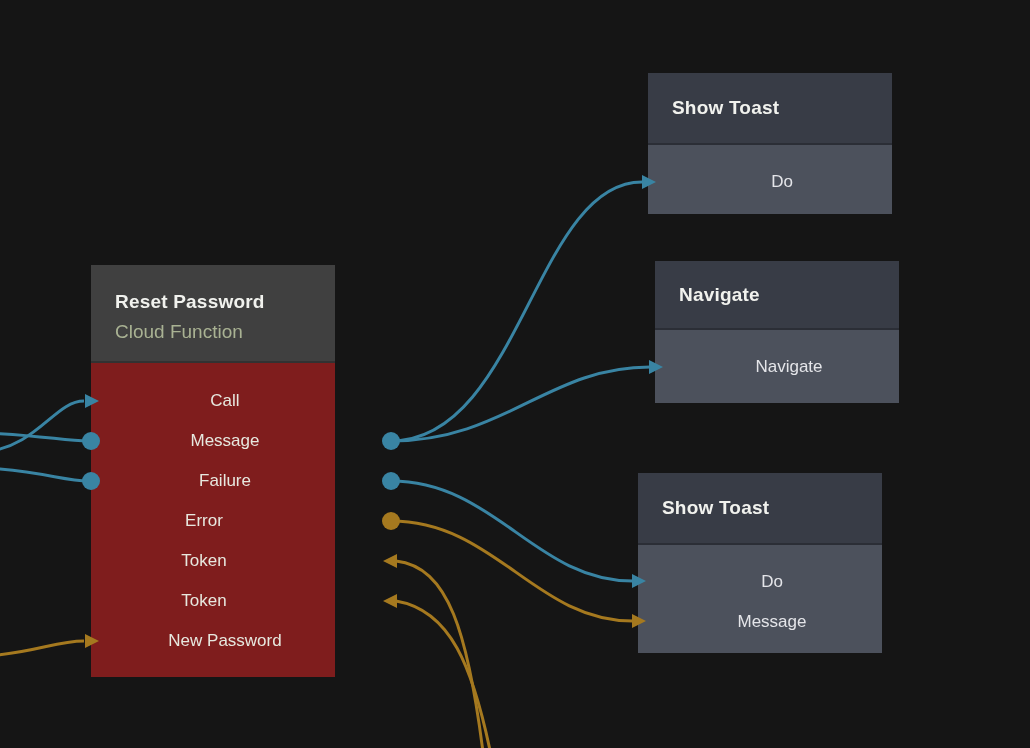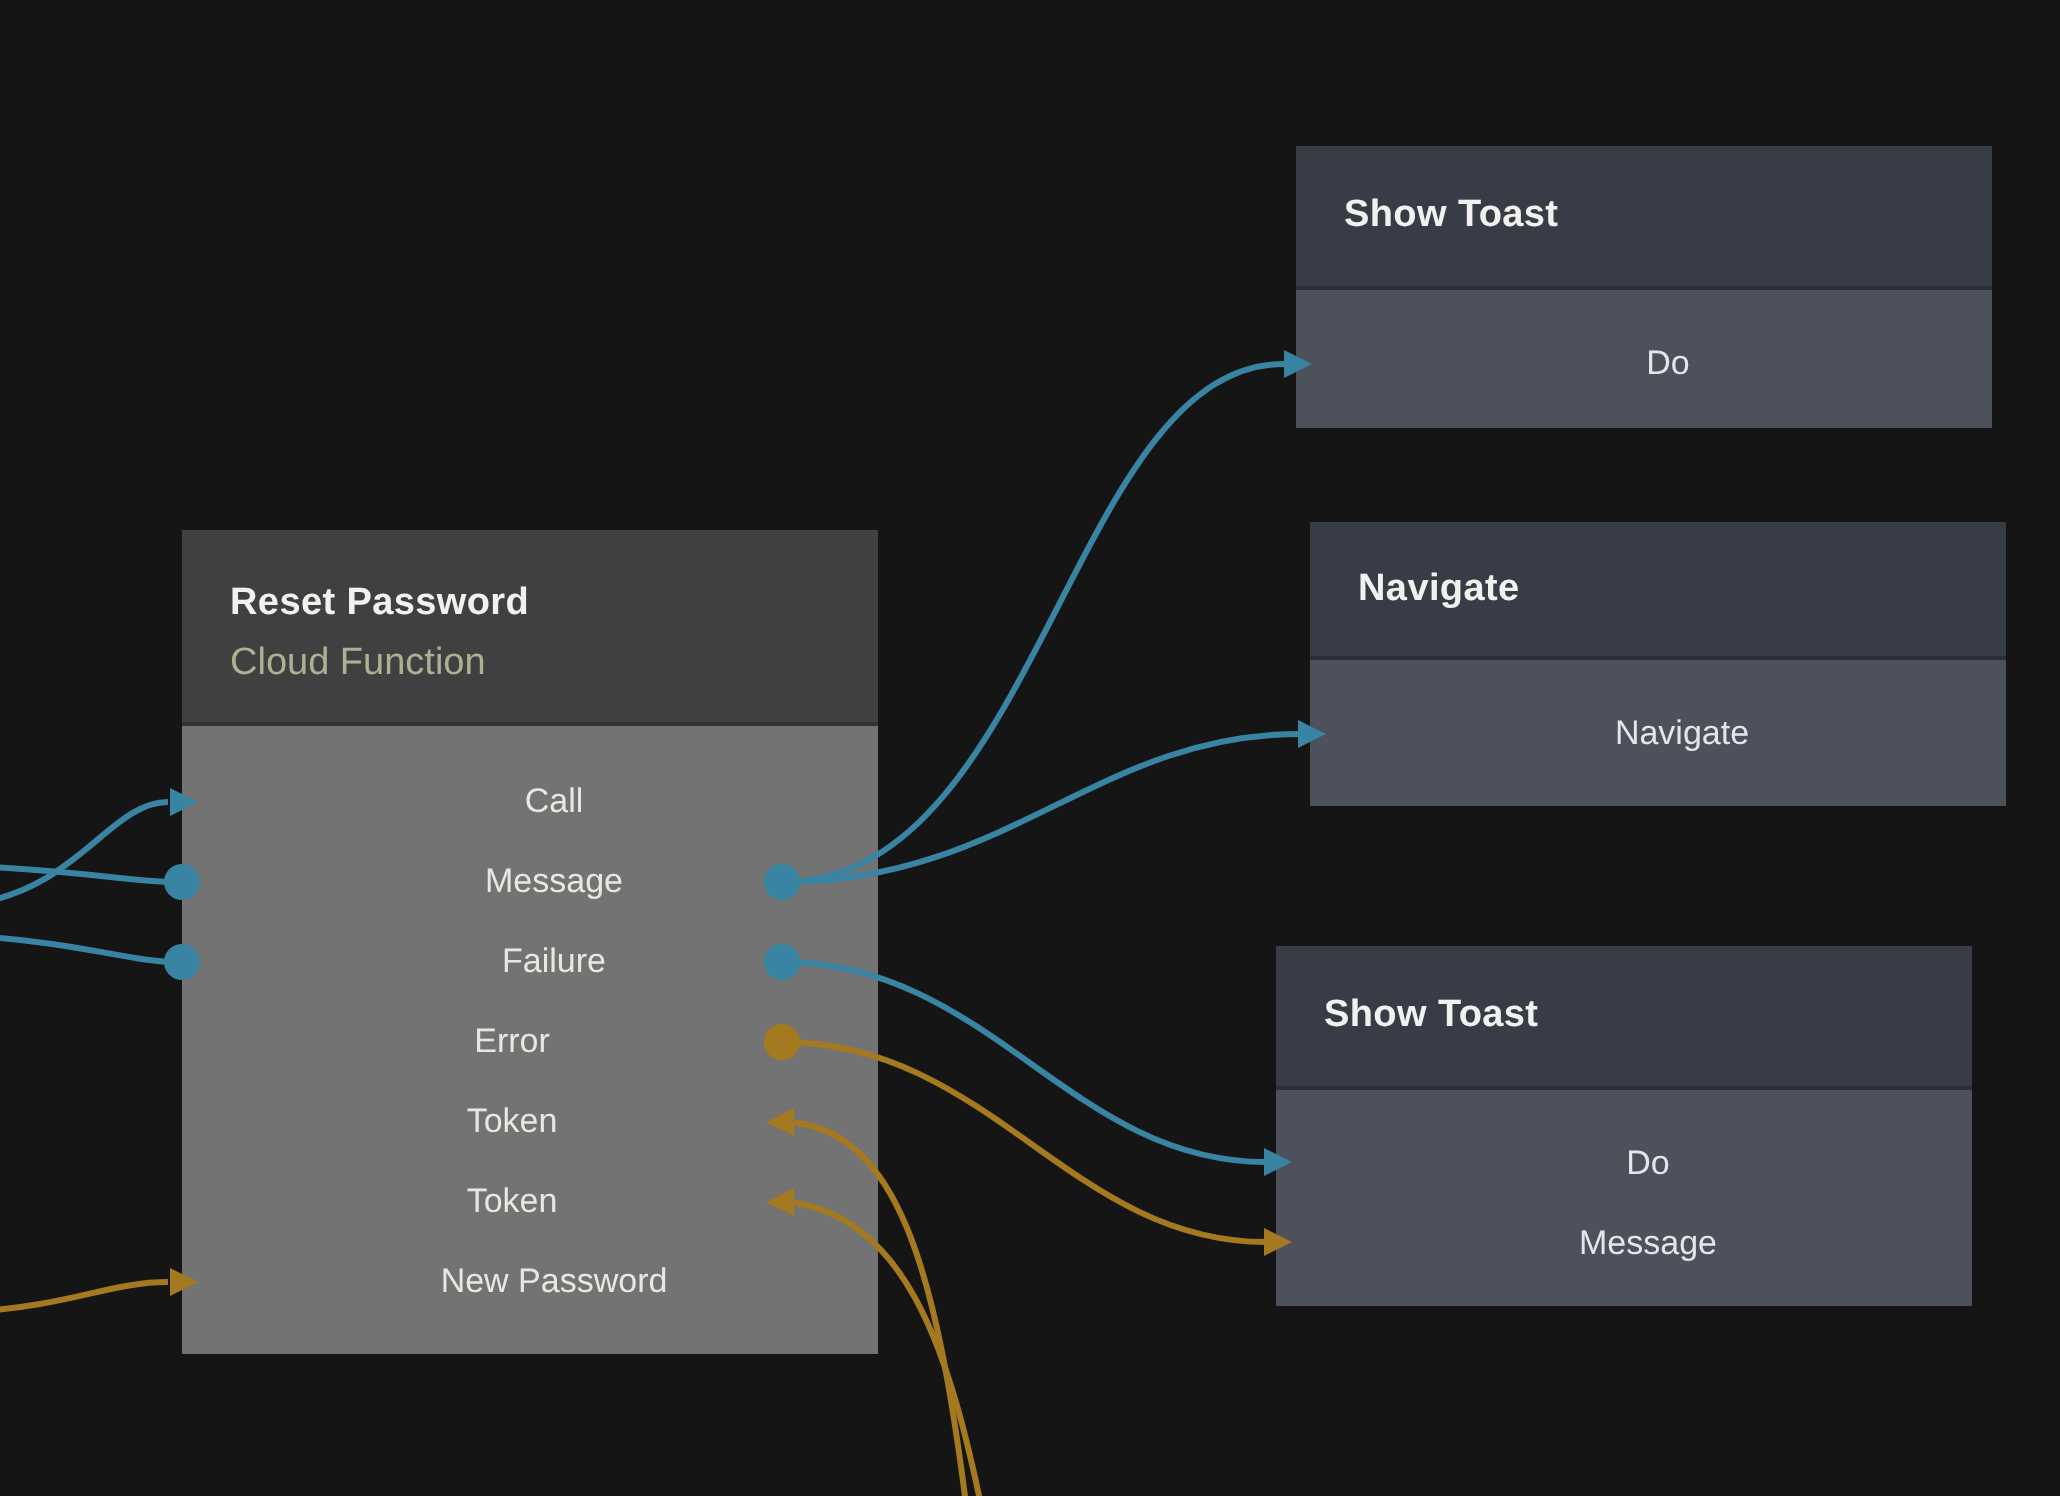--- a/index.html
+++ b/index.html
@@ -1,33 +1,33 @@
 <!DOCTYPE html>
 <html><head>
 <meta charset="utf-8">
 <style>
   html,body{margin:0;padding:0;background:#151515;}
   #canvas{
     position:relative;width:1030px;height:748px;overflow:hidden;
     background:#151515;font-family:"Liberation Sans","DejaVu Sans",sans-serif;
   }
-  .node{position:absolute;width:348px;}
+  .node{position:absolute;width:244px;}
   .node .header{
     box-sizing:border-box;padding-left:24px;color:#f1f2ee;
     border-bottom:2px solid rgba(0,0,0,0.22);
   }
   .node .title{font-size:19px;font-weight:600;line-height:30px;letter-spacing:.2px;}
   .node .subtitle{font-size:19px;font-weight:400;line-height:30px;color:#a9b293;}
   .node .body{box-sizing:border-box;}
   .port-row{height:40px;display:flex;align-items:center;font-size:17px;color:#e7e8df;}
   .port-row.left{padding-left:24px;justify-content:center;}
   .port-row.right{padding-right:18px;justify-content:center;}
   
   .node-green .header{background:#404040;}
-  .node-green .body{background:#737373;}
+  .node-green .body{background:#7f1d1d;}
   
   .node-gray .header{background:#383c46;}
   .node-gray .body{background:#4c515c;}
   .node-gray .port-row{color:#e4e5e9;}
   #wires{position:absolute;left:0;top:0;pointer-events:none;}
   #wires .edge{pointer-events:stroke;}
 </style>
 </head>
 <body>
 

